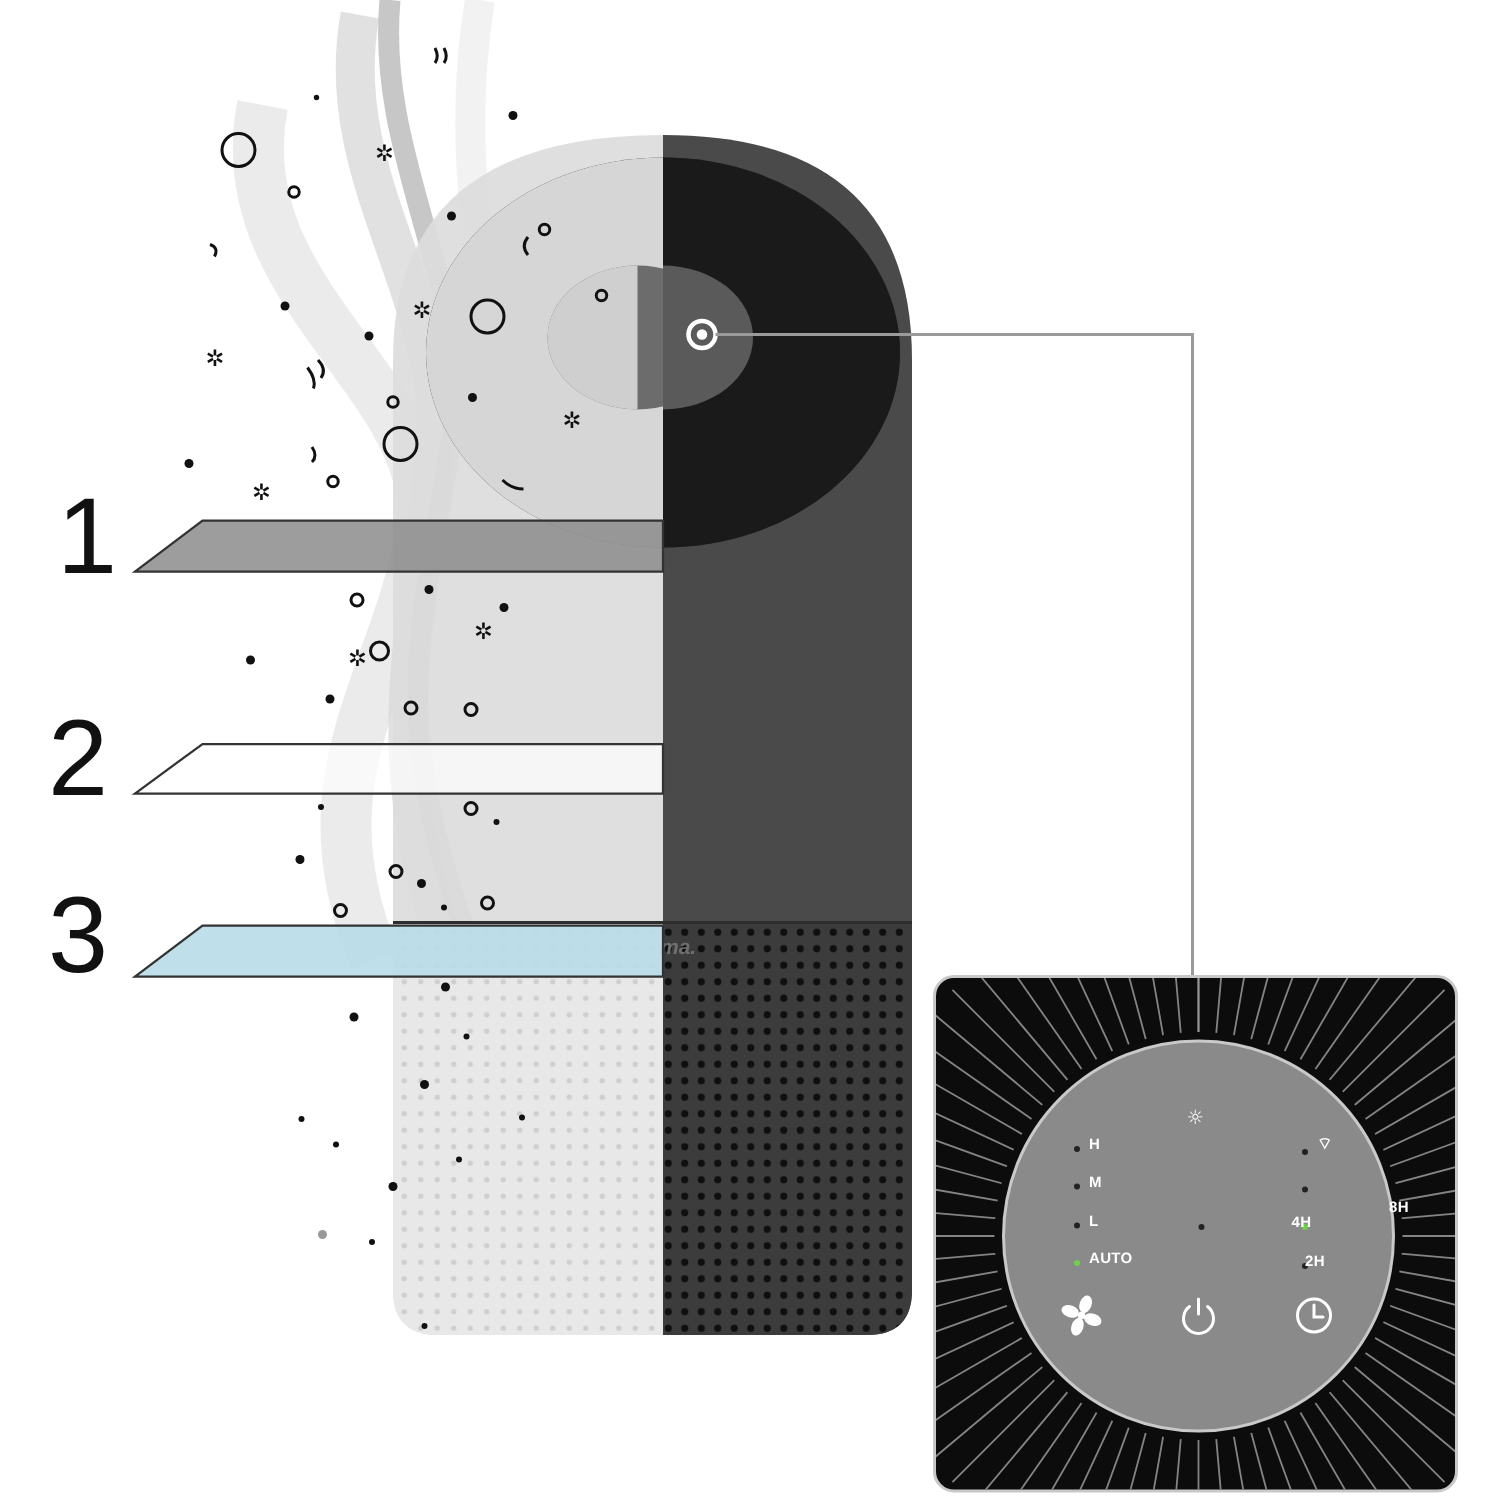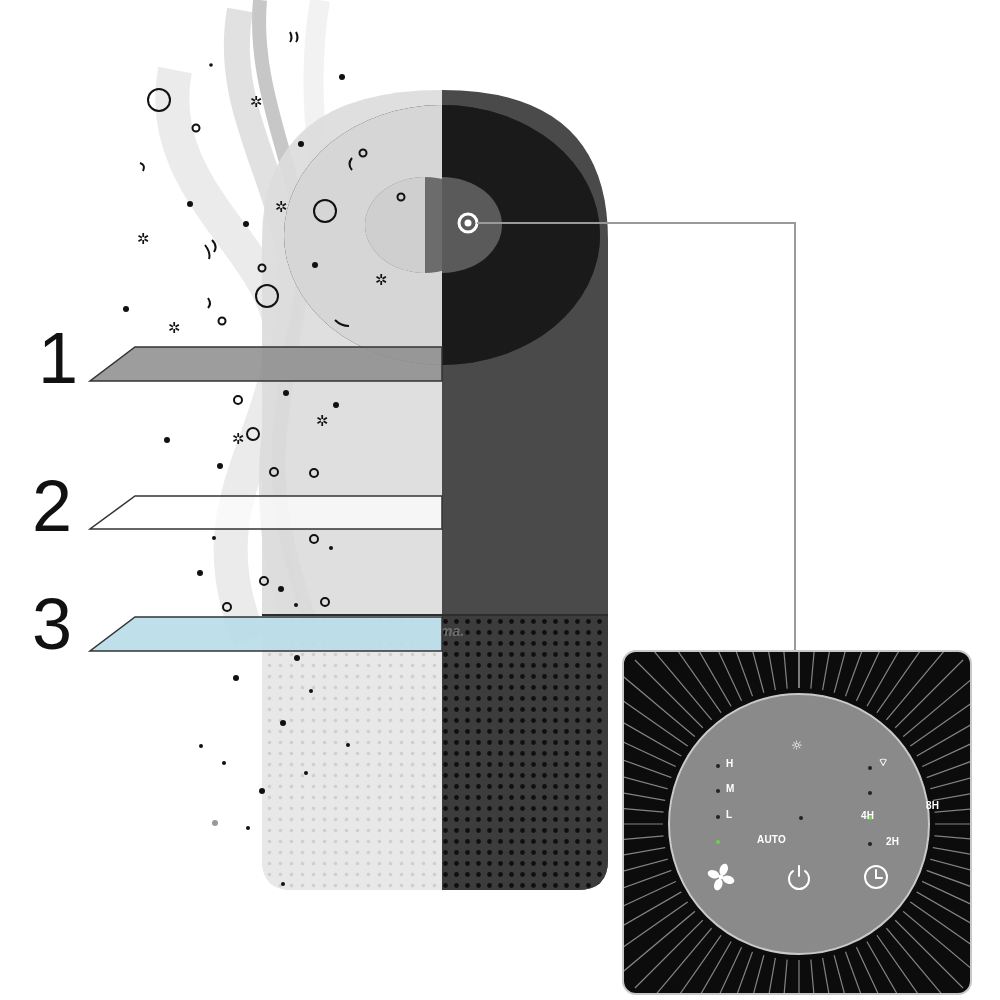--- a/index.html
+++ b/index.html
@@ -224,32 +224,32 @@
 
   <div class="panel-text" style="left:167px;top:86px;font-size:13px;font-family:'DejaVu Sans',sans-serif;">☼</div>
 
   <div class="led" style="left:92px;top:112px;"></div>
   <div class="panel-text" style="left:102px;top:106px;">H</div>
   <div class="led" style="left:92px;top:137px;"></div>
   <div class="panel-text" style="left:102px;top:131px;">M</div>
   <div class="led" style="left:92px;top:163px;"></div>
   <div class="panel-text" style="left:102px;top:157px;">L</div>
   <div class="led" style="left:92px;top:188px;background:#6fd14a;"></div>
-  <div class="panel-text" style="left:102px;top:182px;margin-left:31px;">AUTO</div>
+  <div class="panel-text" style="left:102px;top:182px;">AUTO</div>
 
   <div class="led" style="left:175px;top:164px;"></div>
 
   <div class="led" style="left:244px;top:114px;"></div>
   <div class="panel-text" style="left:254px;top:104px;font-family:'DejaVu Sans',sans-serif;font-size:11px;">⌔</div>
   <div class="led" style="left:244px;top:139px;"></div>
   <div class="panel-text" style="left:254px;top:148px;margin-left:48px;">8H</div>
   <div class="led" style="left:244px;top:164px;background:#6fd14a;"></div>
   <div class="panel-text" style="left:237px;top:158px;">4H</div>
   <div class="led" style="left:244px;top:190px;"></div>
-  <div class="panel-text" style="left:262px;top:184px;">2H</div>
+  <div class="panel-text" style="left:246px;top:184px;">2H</div>
 
   <svg class="abs" style="left:82px;top:210px" width="30" height="30" viewBox="0 0 30 30">
     <g fill="#fff">
       <circle cx="15" cy="15" r="2.5"></circle>
       <ellipse cx="15" cy="7" rx="4" ry="6" transform="rotate(20 15 15)"></ellipse>
       <ellipse cx="15" cy="7" rx="4" ry="6" transform="rotate(110 15 15)"></ellipse>
       <ellipse cx="15" cy="7" rx="4" ry="6" transform="rotate(200 15 15)"></ellipse>
       <ellipse cx="15" cy="7" rx="4" ry="6" transform="rotate(290 15 15)"></ellipse>
     </g>
   </svg>

